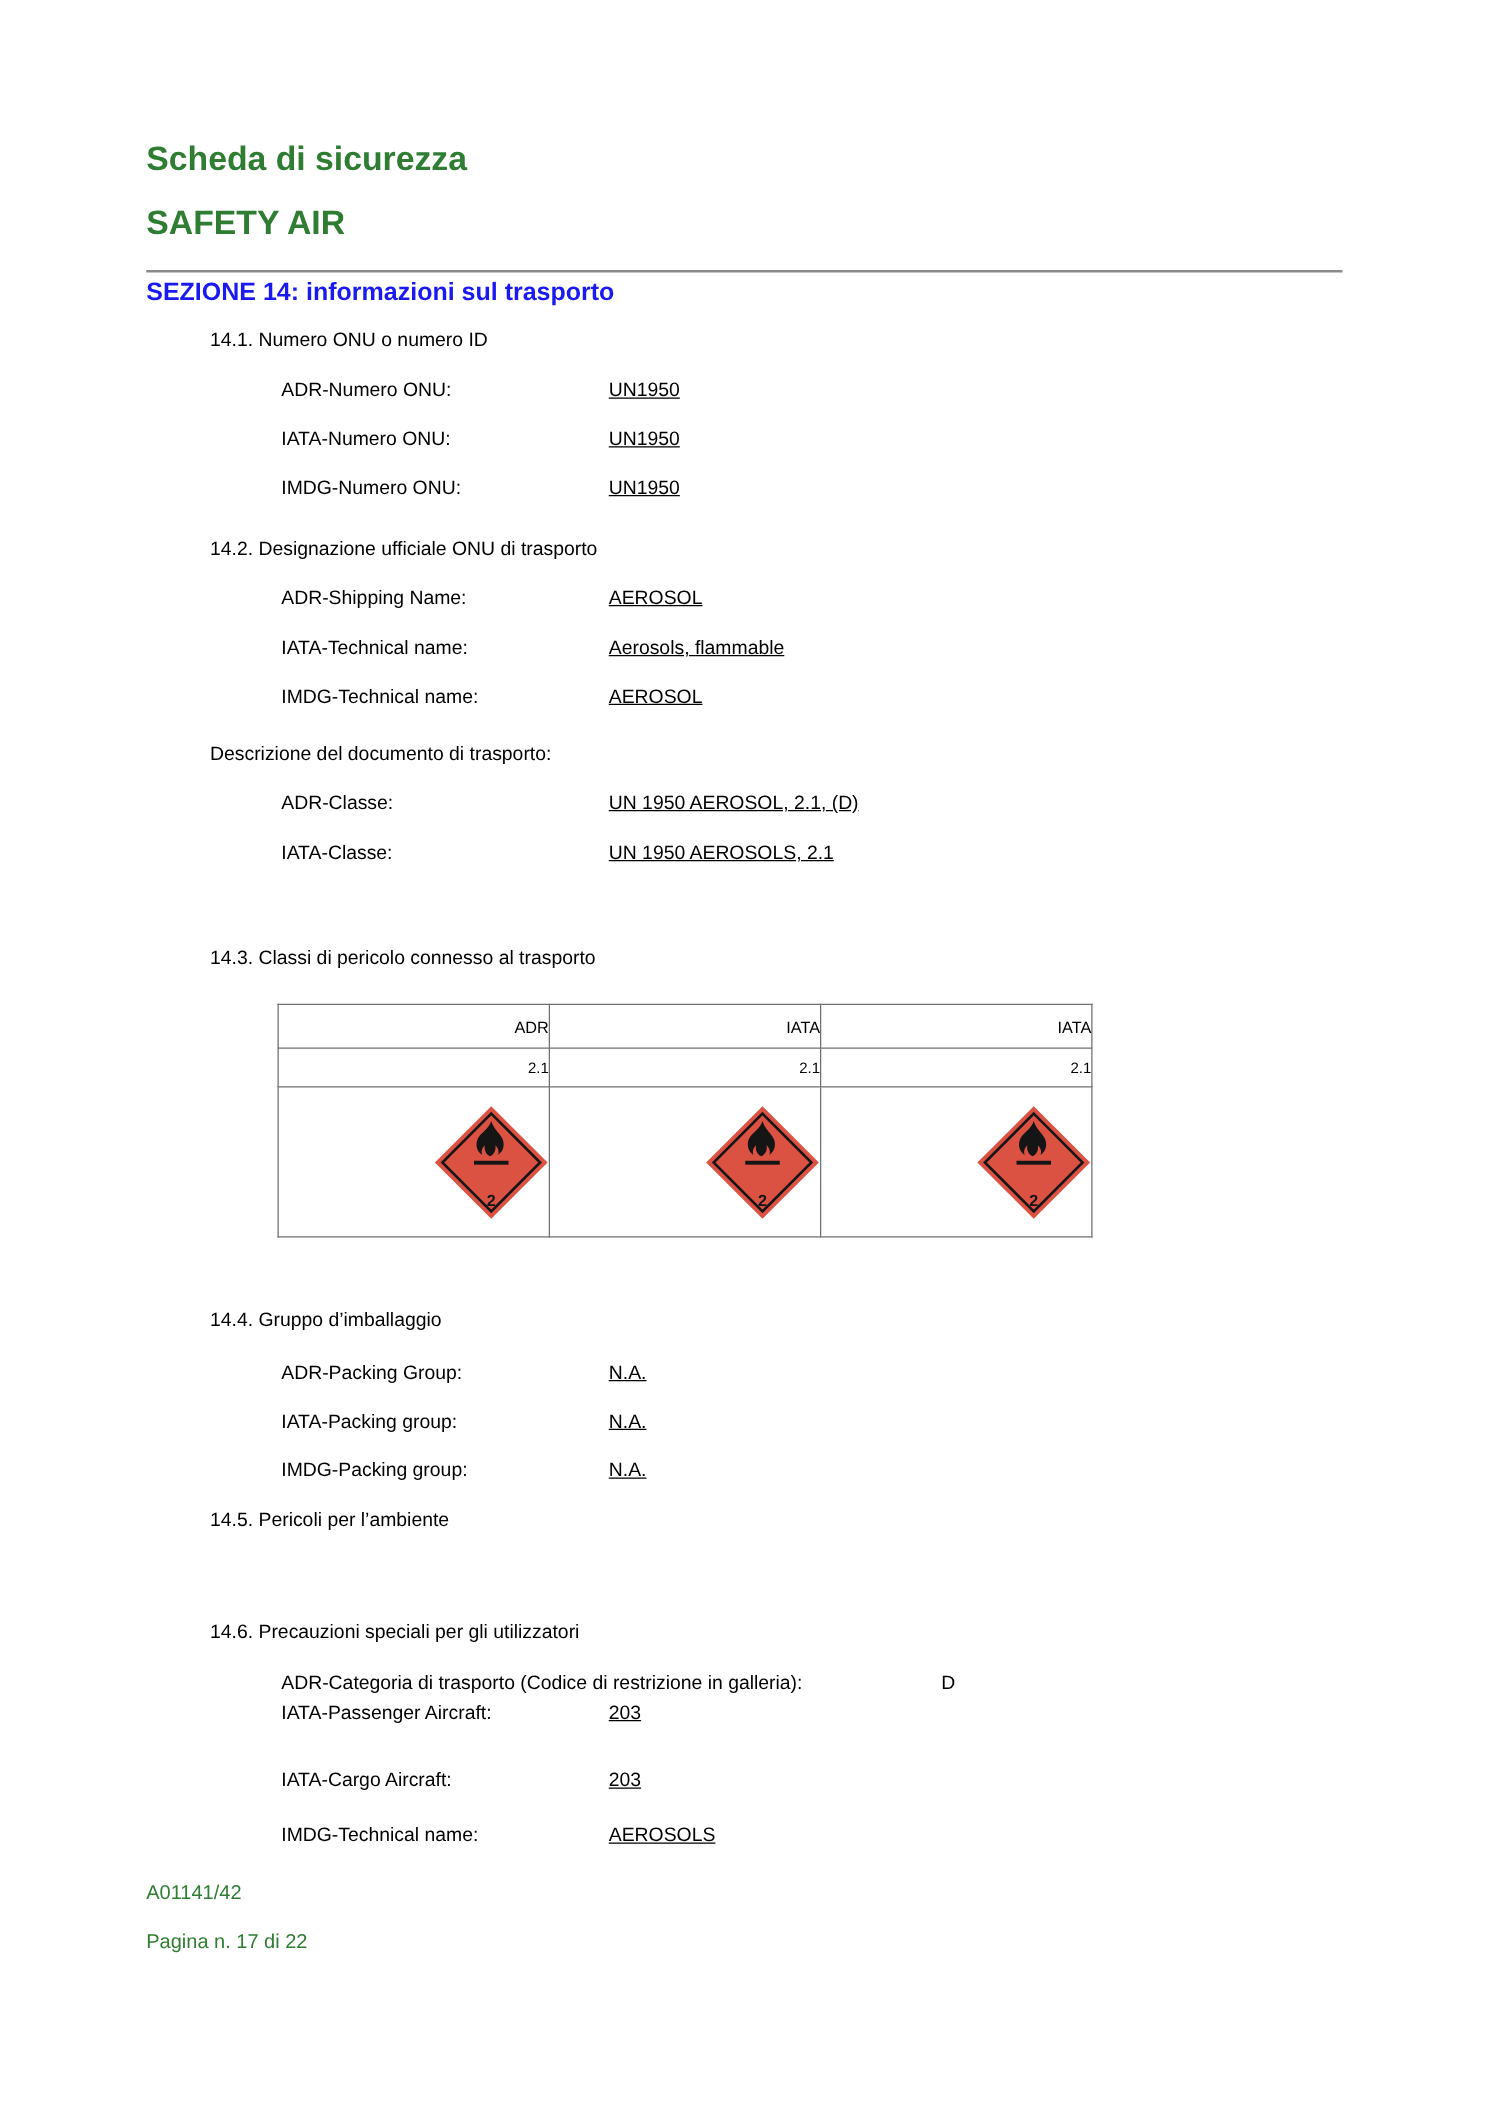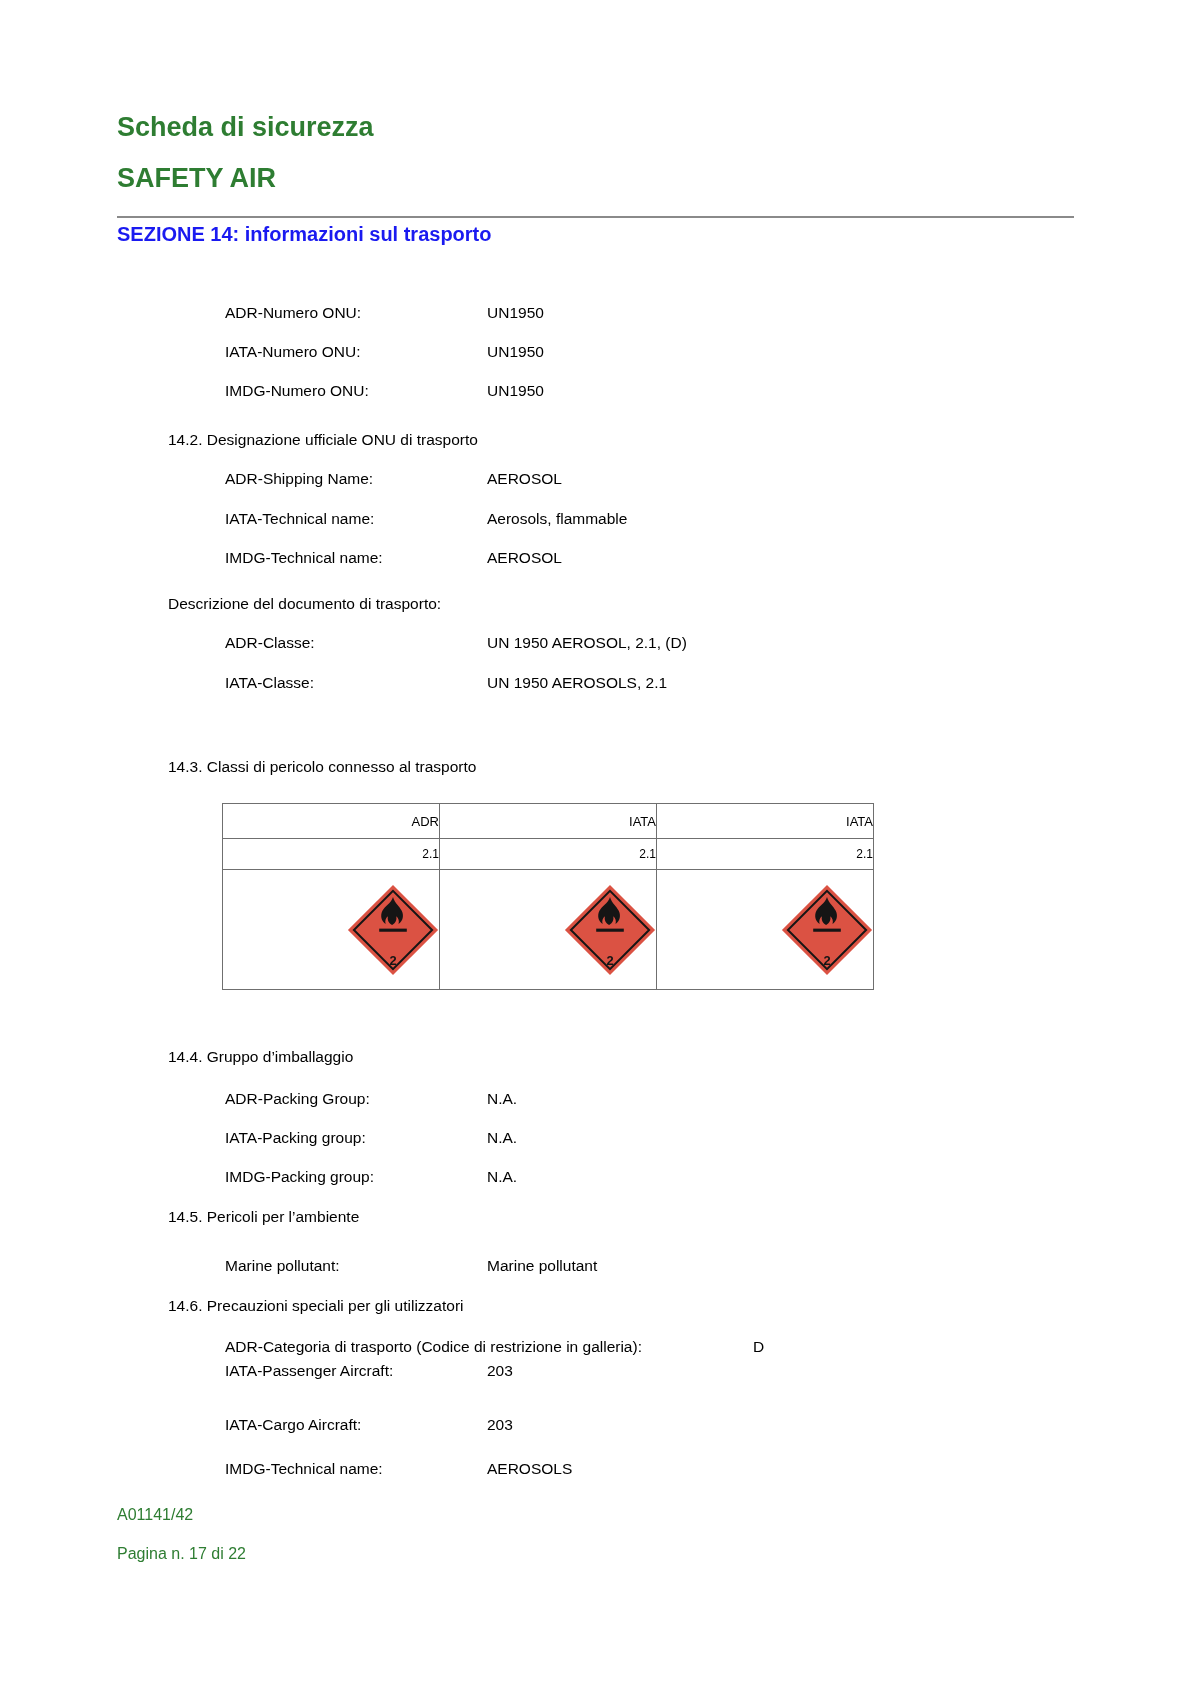--- a/index.html
+++ b/index.html
@@ -24,21 +24,21 @@
   .section-title {
     position:absolute; left:117px; top:223px;
     font-size:20px; font-weight:bold; color:#1a1af0; white-space:nowrap;
   }
   .line {
     position:absolute; left:0; width:100%; height:20px;
     font-size:15.5px; color:#000; white-space:nowrap;
   }
   .line .h-text { position:absolute; left:168px; }
   .line .lbl { position:absolute; left:225px; }
-  .line .val { position:absolute; left:487px; }
+  .line .val { position:absolute; left:487px;text-decoration:underline; }
   .line .val-far { position:absolute; left:753px; }
   .foot { position:absolute; left:117px; font-size:16px; color:#2e7d32; white-space:nowrap; }
 
   .hazard-table {
     position:absolute; left:222px; top:803px;
     border-collapse:collapse; table-layout:fixed;
   }
   .hazard-table td {
     width:216px; border:1px solid #6f6f6f; text-align:right;
     padding:0; vertical-align:middle;
@@ -51,20 +51,23 @@
 </head>
 <body>
 
 <div class="page">
 
   <div class="doc-title">Scheda di sicurezza</div>
   <div class="product-title">SAFETY AIR</div>
   <div class="rule"></div>
   <div class="section-title">SEZIONE 14: informazioni sul trasporto</div>
 
+  <div class="line" style="top:264px">
+      <span class="h-text">14.1. Numero ONU o numero ID</span>
+    </div>
   <div class="line" style="top:304px">
       <span class="lbl">ADR-Numero ONU:</span>
       <span class="val">UN1950</span>
     </div>
   <div class="line" style="top:343px">
       <span class="lbl">IATA-Numero ONU:</span>
       <span class="val">UN1950</span>
     </div>
   <div class="line" style="top:382px">
       <span class="lbl">IMDG-Numero ONU:</span>
@@ -159,24 +162,20 @@
       <span class="val">N.A.</span>
     </div>
   <div class="line" style="top:1168px">
       <span class="lbl">IMDG-Packing group:</span>
       <span class="val">N.A.</span>
     </div>
 
   <div class="line" style="top:1208px">
       <span class="h-text">14.5. Pericoli per l’ambiente</span>
     </div>
-  <div class="line" style="top:1257px">
-      <span class="lbl">Marine pollutant:</span>
-      <span class="val">Marine pollutant</span>
-    </div>
 
   <div class="line" style="top:1297px">
       <span class="h-text">14.6. Precauzioni speciali per gli utilizzatori</span>
     </div>
   <div class="line" style="top:1338px">
       <span class="lbl">ADR-Categoria di trasporto (Codice di restrizione in galleria):</span>
       <span class="val-far">D</span>
     </div>
   <div class="line" style="top:1362px">
       <span class="lbl">IATA-Passenger Aircraft:</span>

